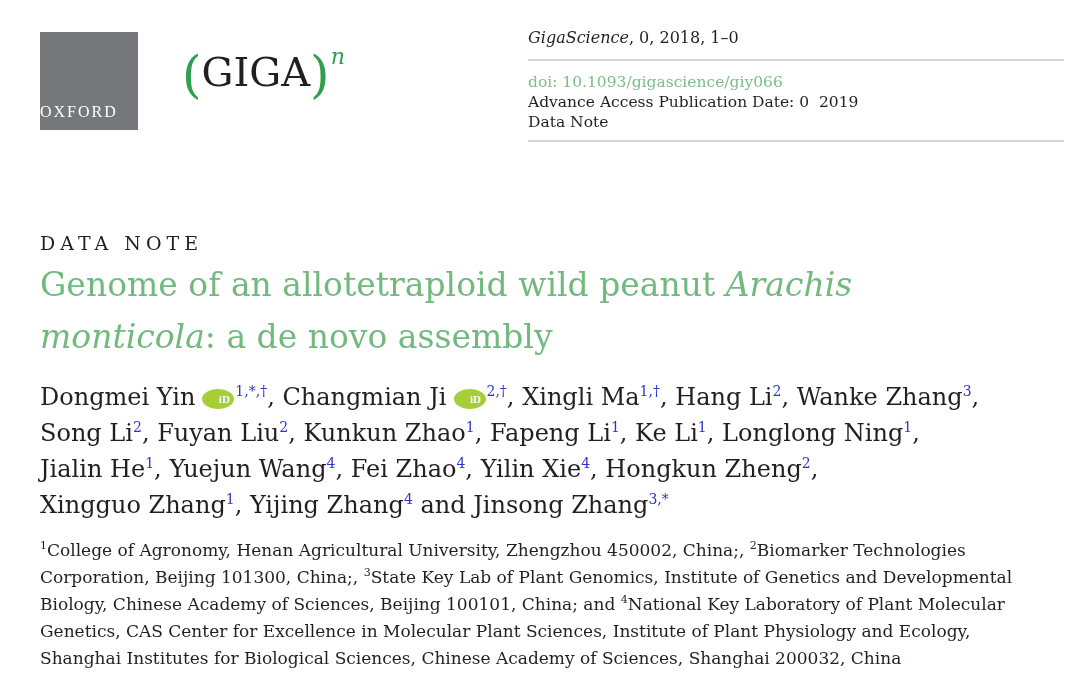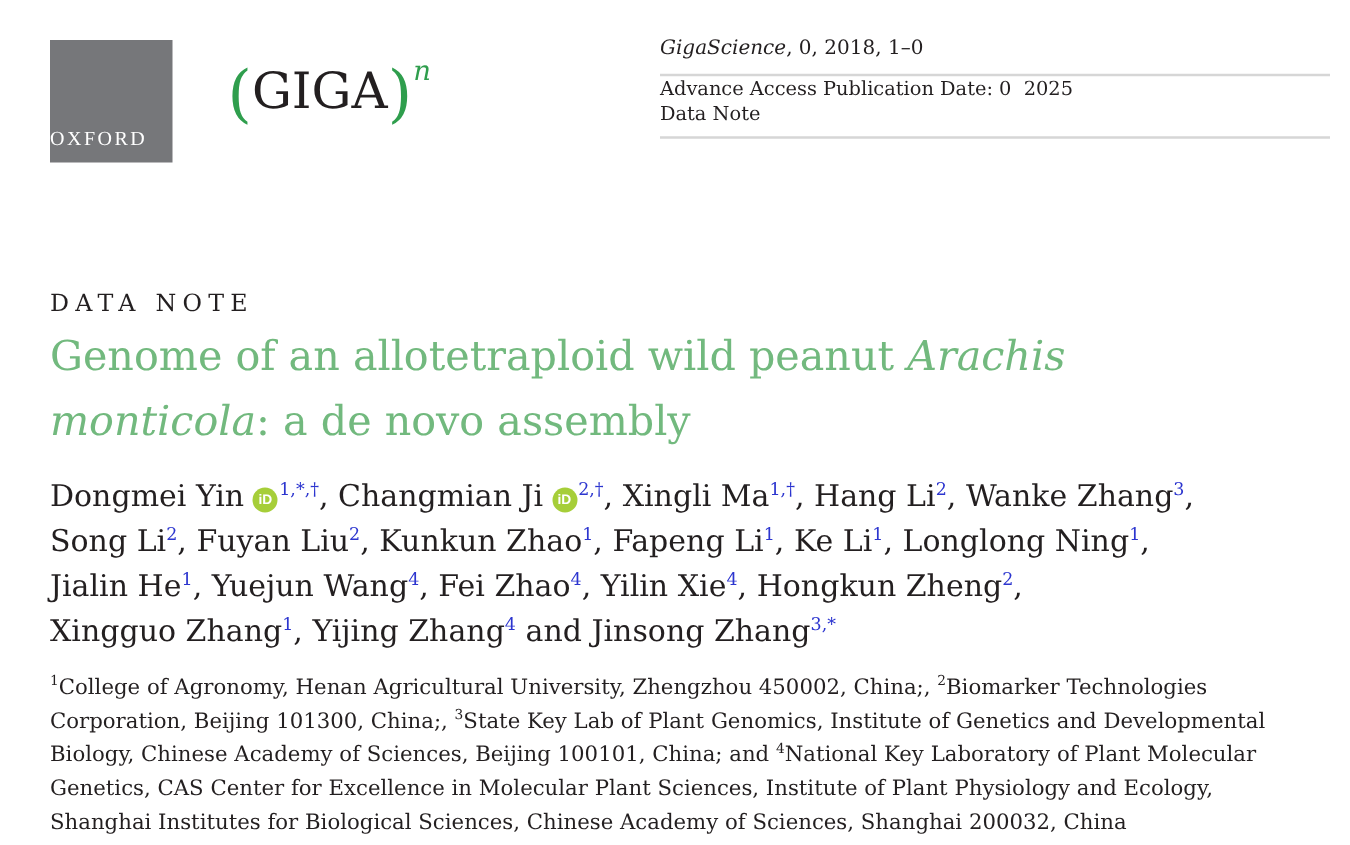--- a/index.html
+++ b/index.html
@@ -50,23 +50,24 @@
   .title .it { font-style:italic; }
 
   .authors {
     position:absolute; left:40px; top:379px;
     font-size:24px; line-height:36px; white-space:nowrap;
   }
   .authors sup { color:var(--superscript-blue,#2c35cf); font-size:14px; line-height:0; }
   .orcid {
     display:inline-block; width:20px; height:20px; border-radius:50%;
     background:var(--orcid-green,#a6ce39); color:#fff;
-    font-family:Liberation Sans, sans-serif; font-weight:bold; font-size:11px;
+    font-family:Liberation Serif, serif; font-weight:bold; font-size:11px;
     text-align:center; line-height:20px; margin:0 1px 0 7px; vertical-align:2px;
     cursor:pointer;
+    padding-left:12px;
   }
 
   .affiliations {
     position:absolute; left:40px; top:537px;
     font-size:17px; line-height:27px; white-space:nowrap;
   }
   .affiliations sup { font-size:11px; line-height:0; color:var(--text-black,#231f20); }
 </style>
 </head>
 <body>
@@ -81,21 +82,22 @@
     <div class="giga-top">
       <span class="paren">(</span><span>GIGA</span><span class="paren">)</span><span class="exp">n</span>
     </div>
   </div>
 
   <div class="journal-info">
     <div class="journal-citation">
       <span class="it">GigaScience</span><span>, 0, 2018, 1–0</span>
     </div>
     <div class="rule"></div>
-    <div class="advance">Advance Access Publication Date: 0  2025</div>
+    <a class="doi">doi: 10.1093/gigascience/giy066</a>
+    <div class="advance">Advance Access Publication Date: 0  2019</div>
     <div class="article-type">Data Note</div>
     <div class="rule bottom"></div>
   </div>
 
   <div class="section-label">DATA NOTE</div>
 
   <h1 class="title">
     <div>
       <span>Genome of an allotetraploid wild peanut </span><span class="it">Arachis</span>
     </div>

